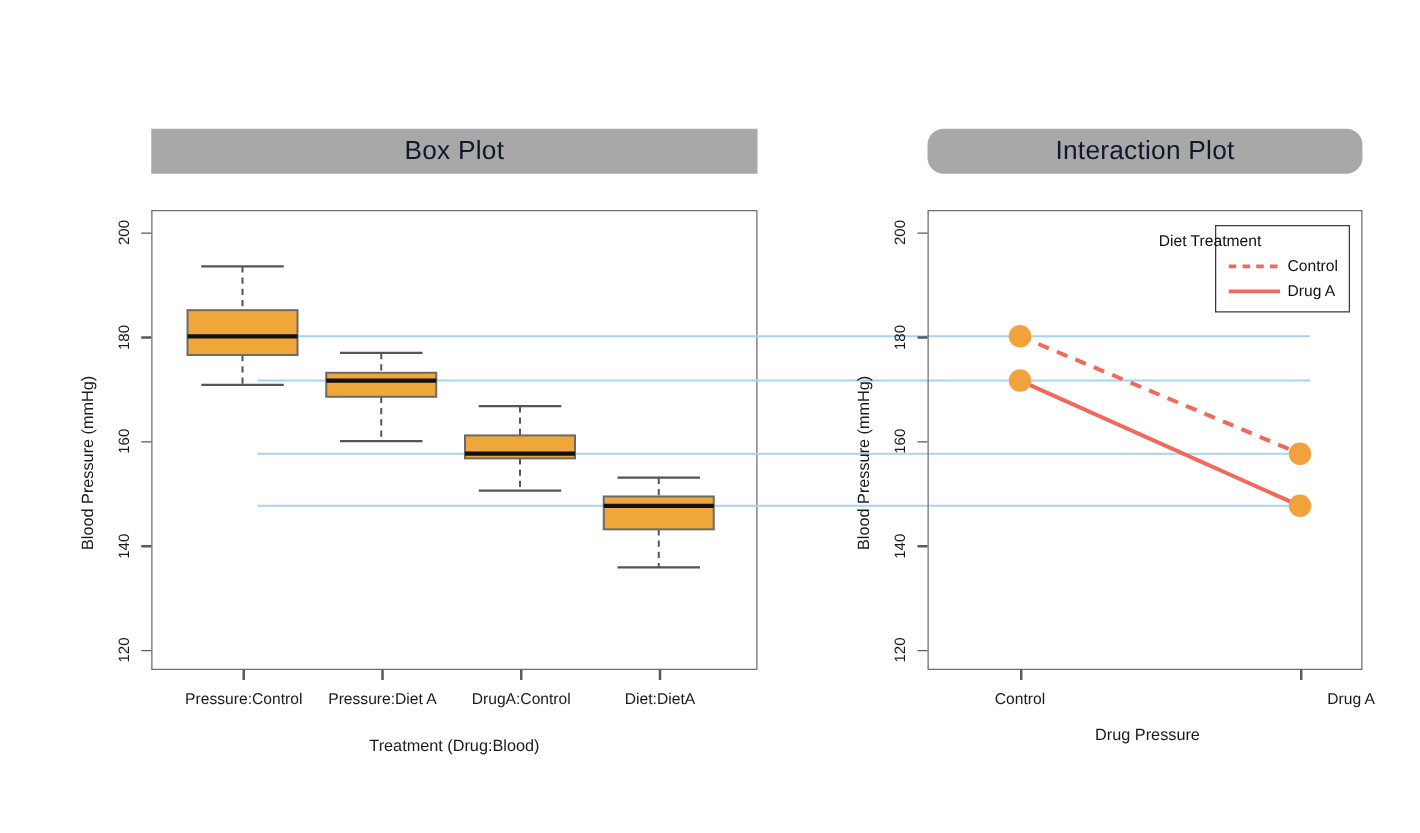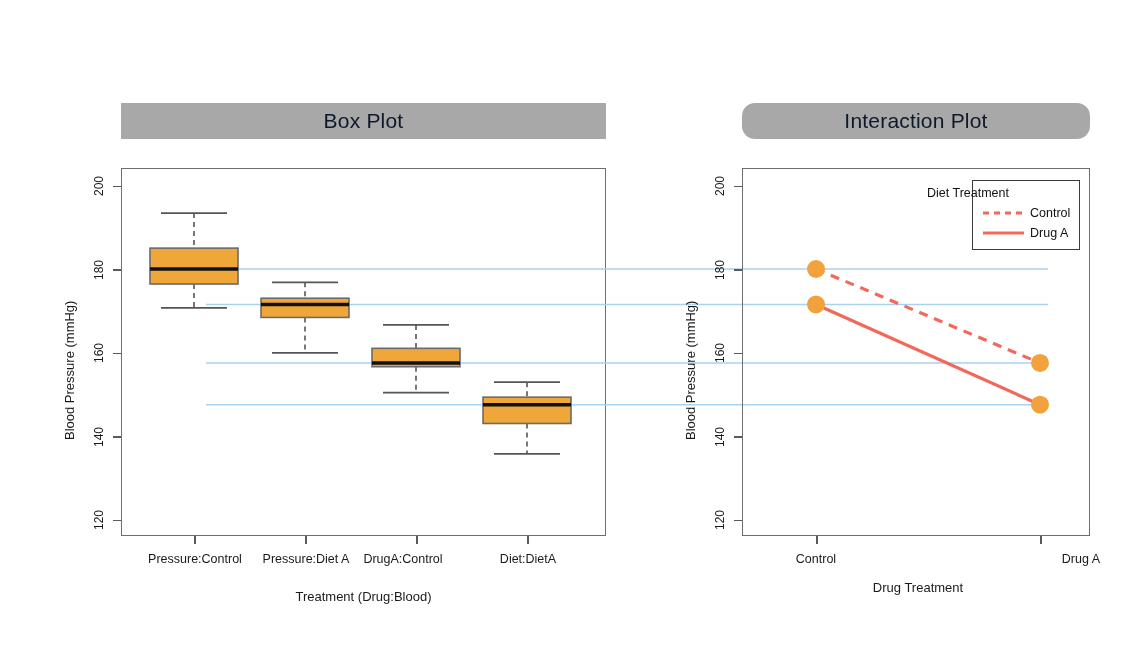--- a/index.html
+++ b/index.html
@@ -82,21 +82,21 @@
       </g>
     </svg>
 
   <div class="tickmark" style="left:194px;top:536px;width:1.5px;height:8px;"></div>
   <div class="tickmark" style="left:305px;top:536px;width:1.5px;height:8px;"></div>
   <div class="tickmark" style="left:416px;top:536px;width:1.5px;height:8px;"></div>
   <div class="tickmark" style="left:527px;top:536px;width:1.5px;height:8px;"></div>
 
   <div class="xtick-label" style="left:130px;top:552px;width:130px;">Pressure:Control</div>
   <div class="xtick-label" style="left:241px;top:552px;width:130px;">Pressure:Diet A</div>
-  <div class="xtick-label" style="left:338px;top:552px;width:130px;">DrugA:Control</div>
+  <div class="xtick-label" style="left:352px;top:552px;width:130px;">DrugA:Control</div>
   <div class="xtick-label" style="left:463px;top:552px;width:130px;">Diet:DietA</div>
 
   <div class="axis-title" style="left:221px;top:589px;width:285px;">Treatment (Drug:Blood)</div>
 
   <div class="panel-title" style="left:742px;top:103px;width:348px;height:36px;border-radius:13px;">
     <span>Interaction Plot</span>
   </div>
 
   <div class="ylab" style="left:683px;top:440px;">Blood Pressure (mmHg)</div>
 
@@ -125,21 +125,21 @@
       <circle cx="816" cy="304.4875" r="9" fill="#f2a23c"></circle>
       <circle cx="1040" cy="404.6875" r="9" fill="#f2a23c"></circle>
     </svg>
 
   <div class="tickmark" style="left:816px;top:536px;width:1.5px;height:8px;"></div>
   <div class="tickmark" style="left:1040px;top:536px;width:1.5px;height:8px;"></div>
 
   <div class="xtick-label" style="left:756px;top:552px;width:120px;">Control</div>
   <div class="xtick-label" style="left:980px;top:552px;width:120px;text-align:right;">Drug A</div>
 
-  <div class="axis-title" style="left:818px;top:580px;width:200px;">Drug Treatment</div>
+  <div class="axis-title" style="left:818px;top:580px;width:200px;">Drug Pressure</div>
 
   <div class="legend-box" style="left:972px;top:180px;width:108px;height:70px;"></div>
   <div class="legend-title" style="left:927px;top:186px;">Diet Treatment</div>
   <svg id="legend-svg" width="1136" height="666">
       <line x1="983" y1="213" x2="1024" y2="213" stroke="#f2695b" stroke-width="3" stroke-dasharray="6,5"></line>
       <line x1="983" y1="233" x2="1024" y2="233" stroke="#f2695b" stroke-width="3"></line>
     </svg>
   <div class="legend-label" style="left:1030px;top:206px;">Control</div>
   <div class="legend-label" style="left:1030px;top:226px;">Drug A</div>
 

